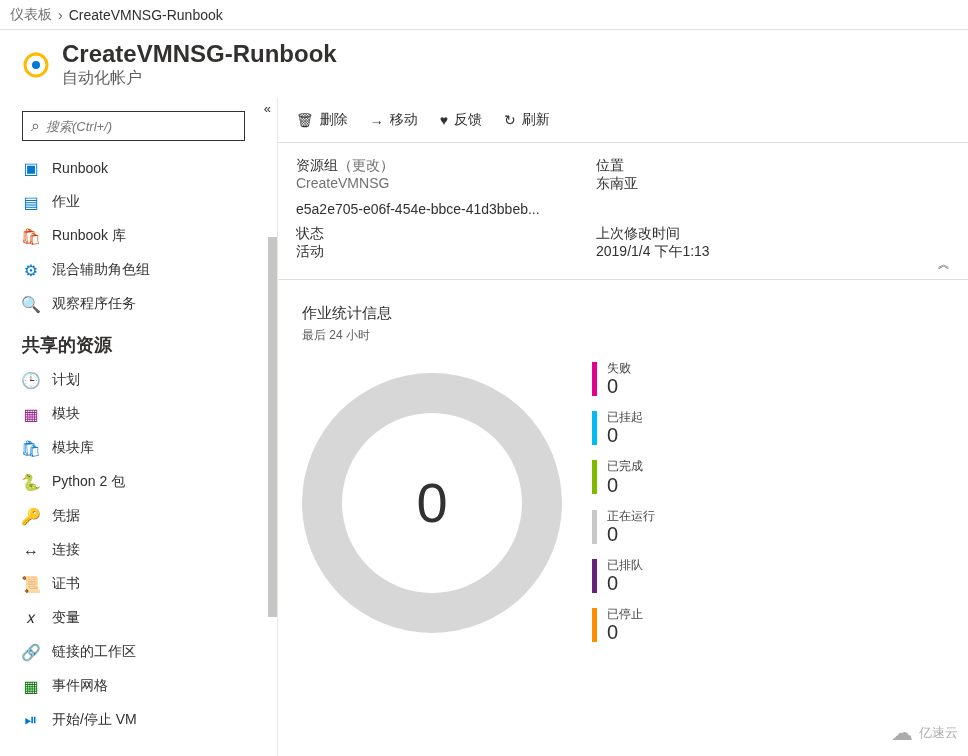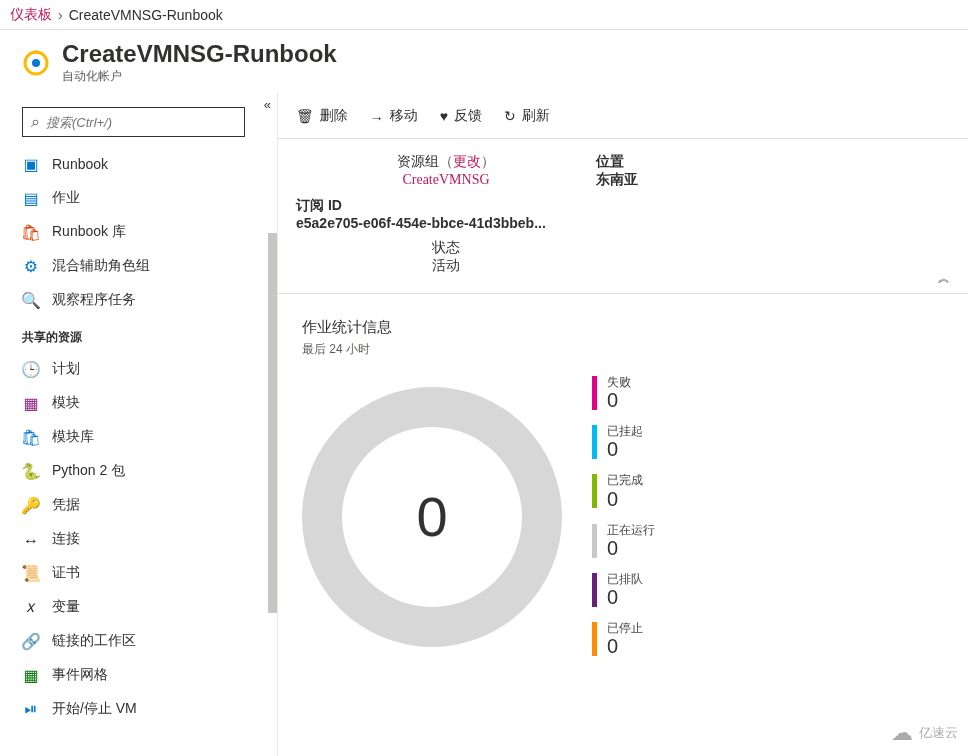--- a/index.html
+++ b/index.html
@@ -1,47 +1,47 @@
 <!DOCTYPE html>
 <html><head>
 <meta charset="utf-8">
 <style>
 * { margin:0; padding:0; box-sizing:border-box; font-family:"Segoe UI","Microsoft YaHei",sans-serif; }
 body { width:968px; height:756px; background:#fff; overflow:hidden; position:relative; }
-a { color:#be185d; text-decoration:none; cursor:pointer;font-family:Liberation Serif, serif; }
+a { color:#737373; text-decoration:none; cursor:pointer; }
 .text-muted { color:#605e5c; }
 
 .breadcrumb { height:30px; display:flex; align-items:center; padding:0 10px; font-size:14px; border-bottom:1px solid #e1dfdd; }
 .breadcrumb .sep { color:#605e5c; margin:0 6px; }
 .breadcrumb .current { color:#323130; }
 
 .page-header { display:flex; align-items:center; padding:10px 16px 8px 20px; }
 .hdr-icon { width:32px; height:32px; margin-right:10px; display:flex; align-items:center; justify-content:center; }
 .page-title { font-size:24px; font-weight:600; color:#323130; }
-.page-sub { font-size:12px; color:#605e5c; }
+.page-sub { font-size:16px; color:#605e5c; }
 
 .columns { display:flex; height:calc(100% - 80px); position:relative; }
 .sidebar { width:278px; border-right:1px solid #e8e8e8; display:flex; flex-direction:column; position:relative; background:#fff; }
 .collapse-btn { position:absolute; top:4px; right:6px; font-size:13px; color:#323130; cursor:pointer; }
 .search-wrap { padding:14px 32px 10px 22px; }
 .search-box { display:flex; align-items:center; border:1px solid #323130; height:30px; padding:0 8px; }
 .search-box input { border:none; outline:none; flex:1; font-size:13px; font-style:italic; color:#605e5c; background:transparent; }
 .side-list { flex:1; overflow-y:auto; padding-bottom:10px; }
-.side-section { font-size:12px; font-weight:600; color:#323130; padding:12px 22px 6px; }
+.side-section { font-size:18px; font-weight:600; color:#323130; padding:12px 22px 6px; }
 .side-item { display:flex; align-items:center; height:34px; padding:0 22px; font-size:14px; color:#323130; cursor:pointer; }
 .side-item .icon { width:18px; height:18px; margin-right:12px; display:flex; align-items:center; justify-content:center; font-size:16px; }
 .side-scroll-thumb { position:absolute; right:0; top:140px; width:9px; height:380px; background:#c8c6c4; }
 
 .content { flex:1; display:flex; flex-direction:column; overflow:hidden; }
 .toolbar { height:46px; display:flex; align-items:center; padding:0 18px; gap:22px; border-bottom:1px solid #e1dfdd; }
 .tool-btn { display:flex; align-items:center; gap:6px; font-size:14px; color:#323130; cursor:pointer; }
 .essentials { padding:14px 18px 10px; font-size:14px; color:#323130; border-bottom:1px solid #e1dfdd; position:relative; }
 .ess-row { display:flex; margin-bottom:8px; }
-.ess-col { width:300px;text-align:center; }
-.ess-col2 { flex:1;font-weight:bold; }
+.ess-col { width:300px; }
+.ess-col2 { flex:1; }
 .ess-label { font-size:14px; color:#323130; }
 .collapse-caret { position:absolute; right:18px; bottom:6px; color:#605e5c; font-size:12px; cursor:pointer;}
 
 .stats-area { padding:24px 24px; display:flex; flex-direction:column; }
 .stats-title { font-size:15px; color:#323130; }
 .stats-sub { font-size:12px; color:#605e5c; margin-top:4px; }
 .chart-row { display:flex; align-items:center; margin-top:18px; gap:30px; }
 .donut { width:260px; height:260px; position:relative; }
 .donut .ring { position:absolute; inset:0; border-radius:50%; background:#d7d7d7; }
 .donut .hole { position:absolute; inset:40px; border-radius:50%; background:#fff; display:flex; align-items:center; justify-content:center; font-size:56px; color:#323130; font-weight:400;}
@@ -184,28 +184,31 @@
           <div><span class="ess-label">资源组</span><span class="text-muted">（</span><a>更改</a><span class="text-muted">）</span></div>
           <a>CreateVMNSG</a>
         </div>
         <div class="ess-col2">
           <div class="ess-label">位置</div>
           <div>东南亚</div>
         </div>
       </div>
       <div class="ess-row">
         <div class="ess-col2">
-          <div class="ess-label">订阅 ID</div>
           <div>e5a2e705-e06f-454e-bbce-41d3bbeb...</div>
         </div>
       </div>
       <div class="ess-row">
         <div class="ess-col">
           <div class="ess-label">状态</div>
           <div>活动</div>
+        </div>
+        <div class="ess-col2">
+          <div class="ess-label">上次修改时间</div>
+          <div>2019/1/4 下午1:13</div>
         </div>
       </div>
       <div class="collapse-caret">︽</div>
     </div>
 
     <div class="stats-area">
       <div class="stats-title">作业统计信息</div>
       <div class="stats-sub">最后 24 小时</div>
       <div class="chart-row">
         <div class="donut">

